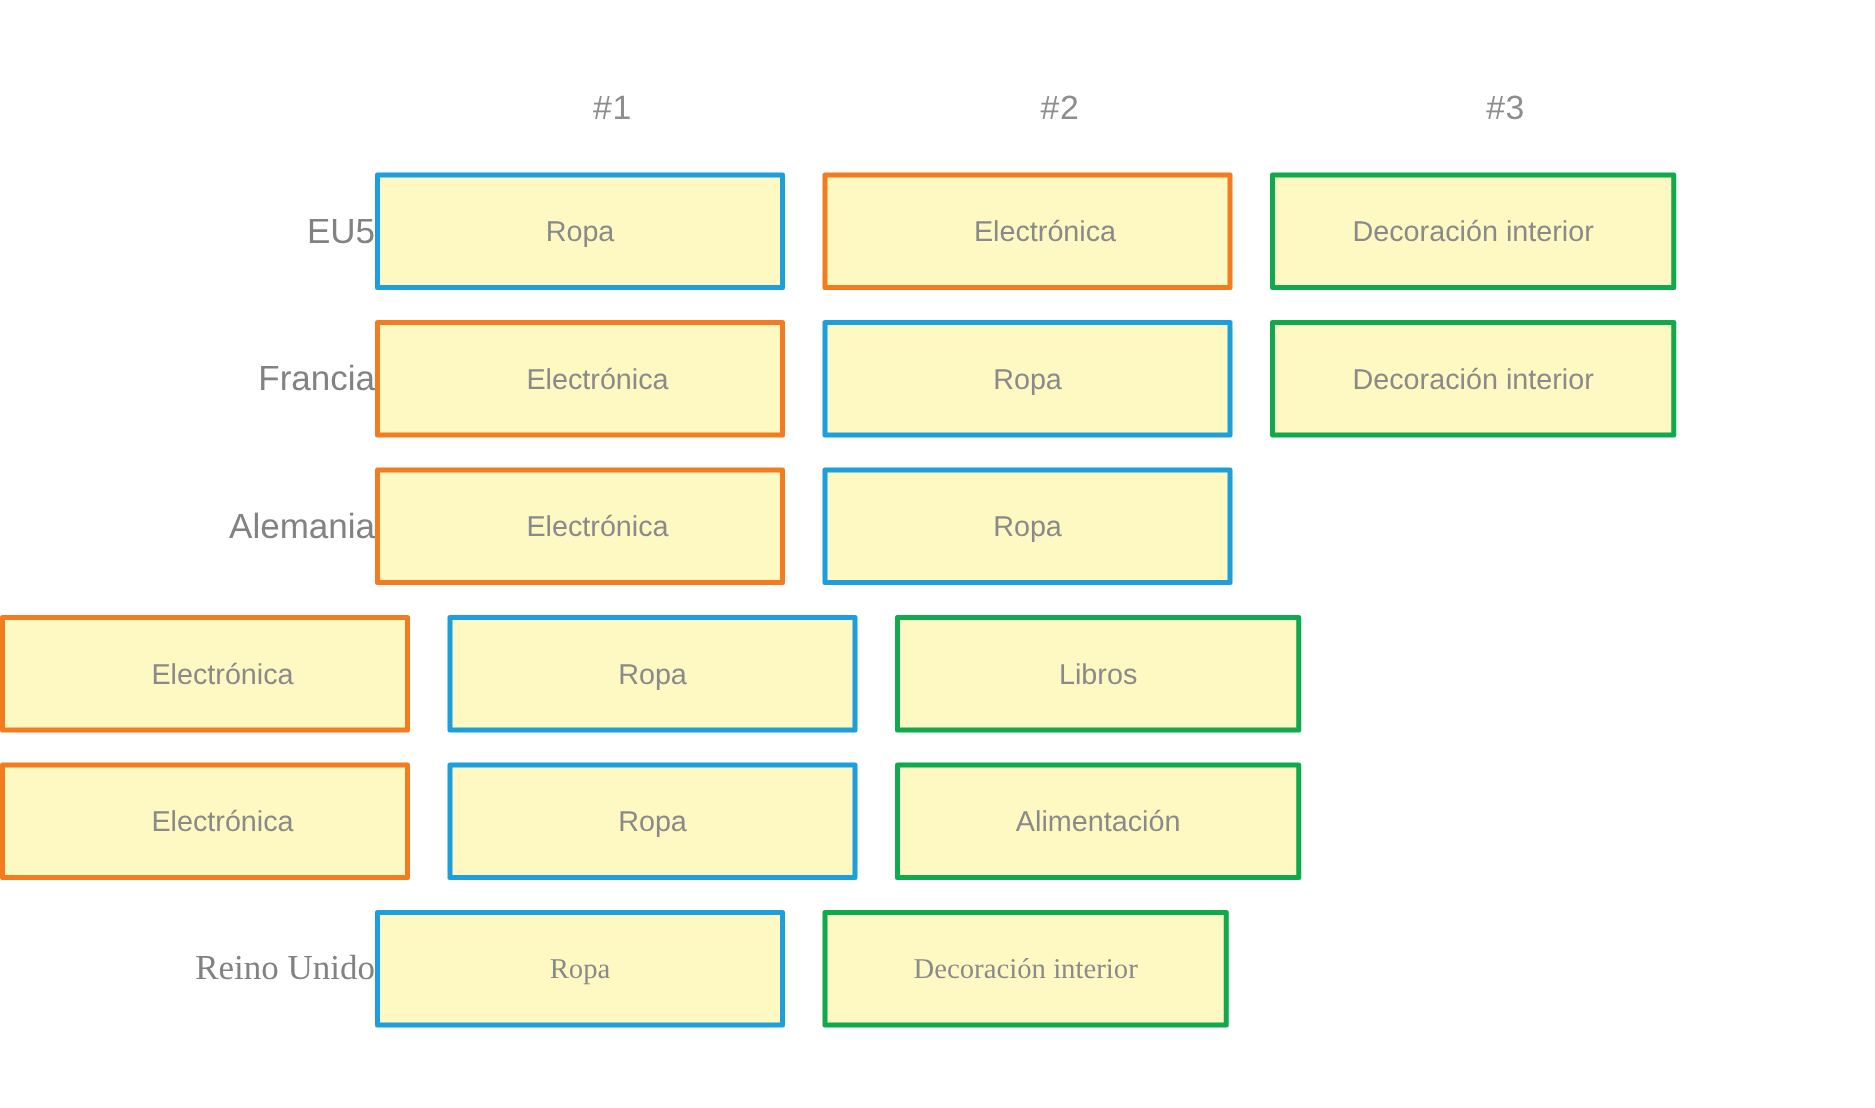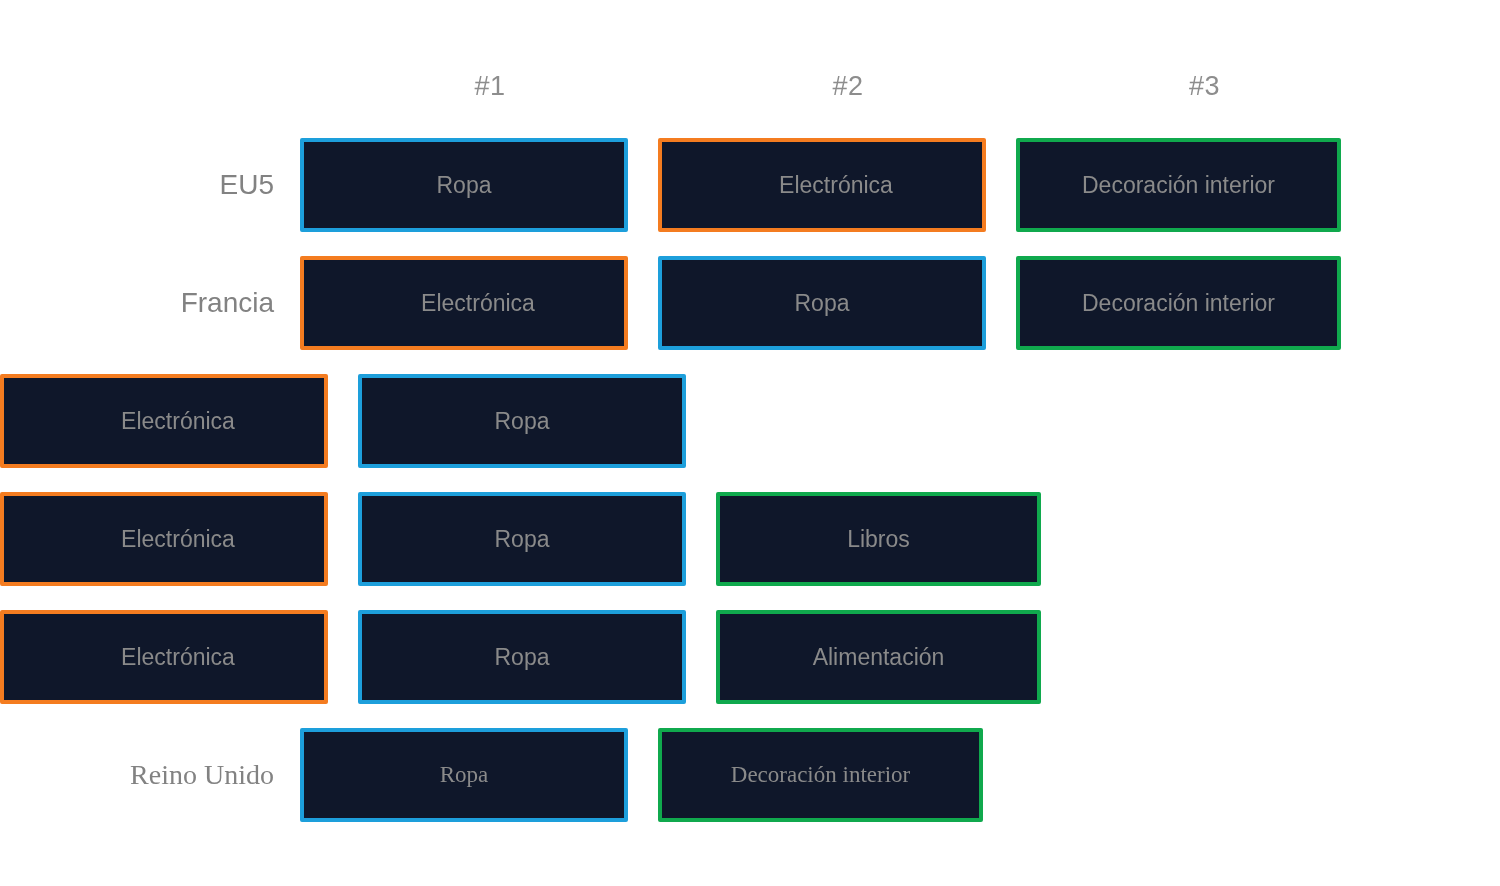--- a/index.html
+++ b/index.html
@@ -63,33 +63,32 @@
     align-items: center;
     height: 94px;
     margin-bottom: 24px;
   }
   .row:last-child { margin-bottom: 0; font-family: Liberation Serif, serif; }
 
   .row-label {
     flex: 0 0 300px;
     width: 300px;
     text-align: right;
-    padding-right: 26px;
     box-sizing: border-box;
     font-size: 28px;
     color: #828282;
     white-space: nowrap;
   }
 
   .cell {
     flex: 0 0 328px;
     height: 94px;
     box-sizing: border-box;
     border: 4px solid #999;
-    background: #0f172a;
+    background: #fef9c3;
     display: flex;
     align-items: center;
     justify-content: center;
     font-size: 23px;
     color: #8a8a8a;
     border-radius: 2px;
   }
   .cell + .cell { margin-left: 30px; }
   .cell.c3 { flex: 0 0 325px; }
 
@@ -118,20 +117,21 @@
         <div class="cell orange">Electrónica</div>
         <div class="cell green c3">Decoración interior</div>
       </div>
       <div class="row">
         <div class="row-label">Francia</div>
         <div class="cell orange">Electrónica</div>
         <div class="cell blue">Ropa</div>
         <div class="cell green c3">Decoración interior</div>
       </div>
       <div class="row">
+        <div class="row-label">Alemania</div>
         <div class="cell orange">Electrónica</div>
         <div class="cell blue">Ropa</div>
       </div>
       <div class="row">
         <div class="cell orange">Electrónica</div>
         <div class="cell blue">Ropa</div>
         <div class="cell green c3">Libros</div>
       </div>
       <div class="row">
         <div class="cell orange">Electrónica</div>

